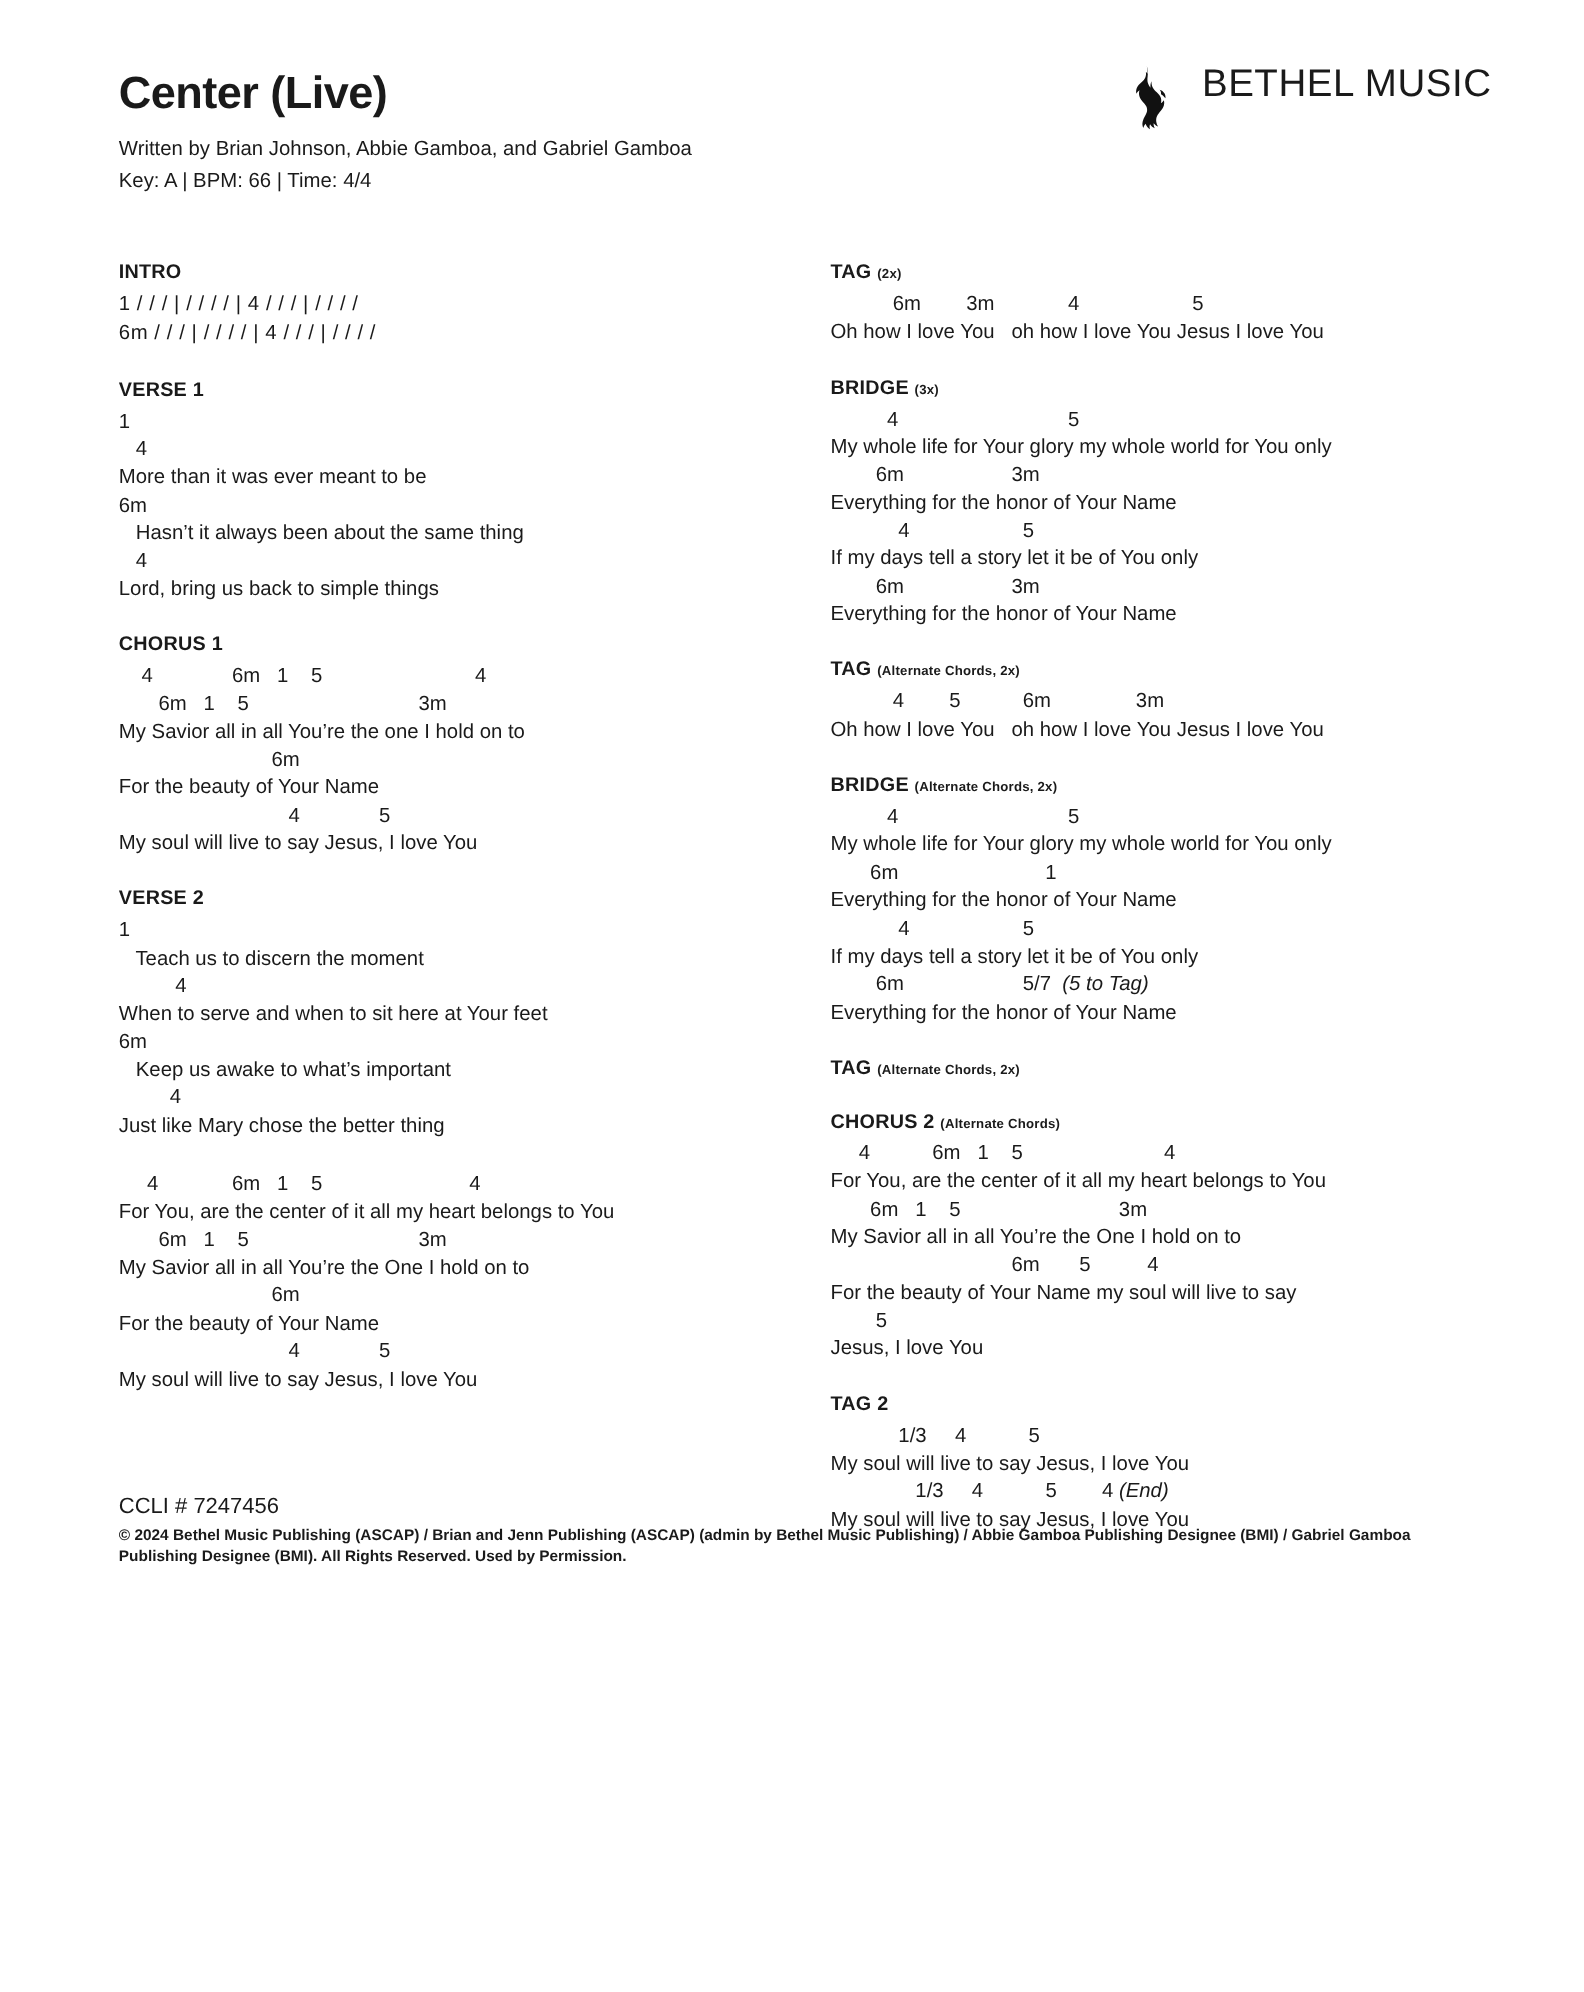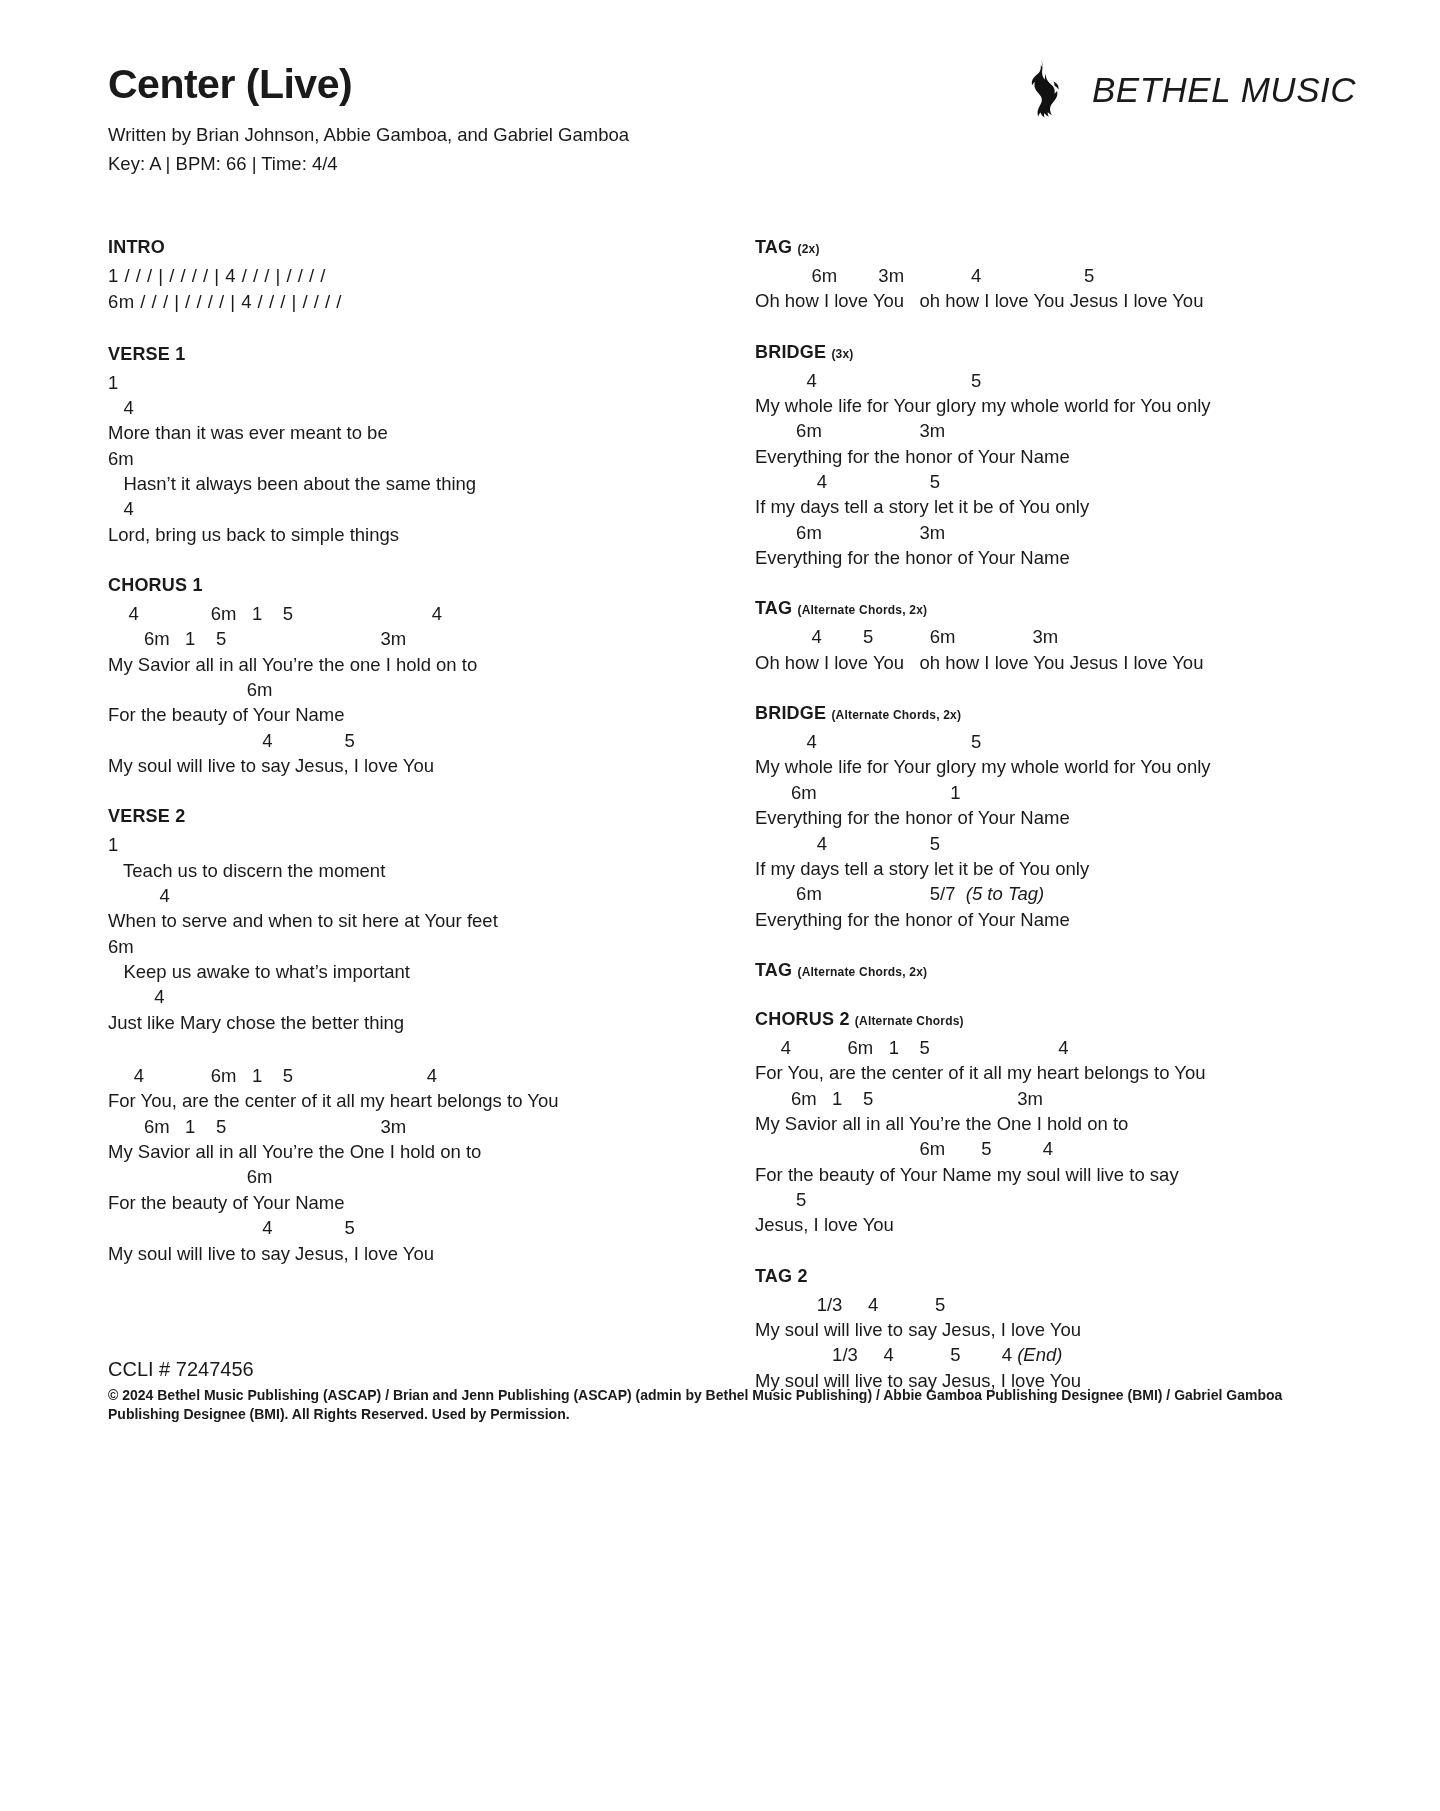--- a/index.html
+++ b/index.html
@@ -46,23 +46,21 @@
     font-size: 18.5px;
     line-height: 1.55;
     margin: 0;
   }
 
   .logo {
     position: absolute;
     right: 108px;
     top: 58px;
     display: flex;
-    align-items: center;
     gap: 14px;
-    font-style: italic;
   }
   .logo-mark {
     width: 48px;
     height: 62px;
     flex: none;
   }
   .logo-text {
     font-size: 35px;
     font-weight: 400;
     letter-spacing: 0.5px;

